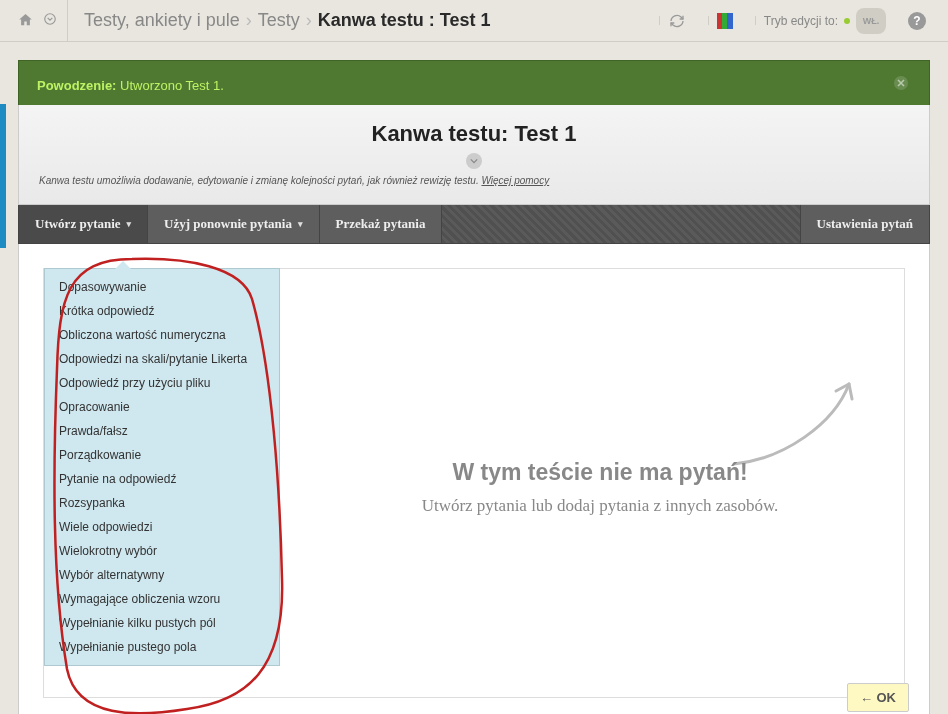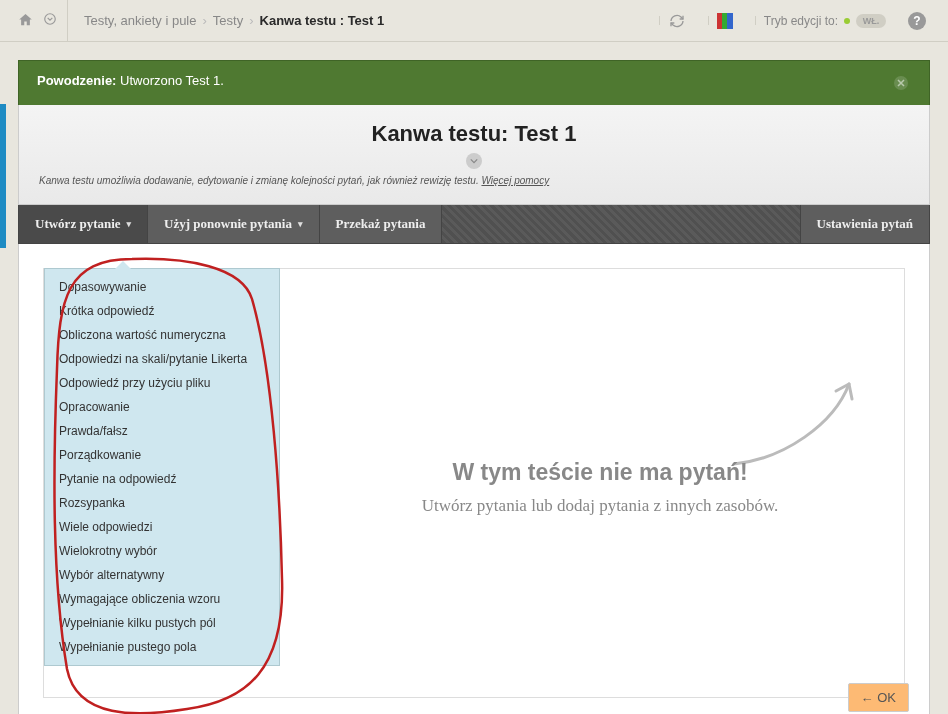--- a/index.html
+++ b/index.html
@@ -30,21 +30,21 @@
     color: #999;
     font-size: 15px;
   }
   .breadcrumbs {
     flex: 1;
     display: flex;
     align-items: center;
     padding: 0 16px;
     gap: 6px;
     color: #888;
-    font-size: 13px;
+    font-size: 18px;
   }
   .breadcrumbs .sep { color: #bbb; }
   .breadcrumbs .current { font-weight: bold; color: #2a2a2a; }
   .top-right {
     display: flex;
     align-items: center;
     gap: 14px;
     height: 100%;
     padding: 16px 6px;
   }
@@ -53,43 +53,43 @@
     align-items: center;
     gap: 6px;
     height: 100%;
     padding: 0 8px;
     border-left: 1px solid #d0cec4;
     color: #888;
     font-size: 12px;
   }
   .toggle-pill {
     display:inline-flex; align-items:center; justify-content:center;
-    width:30px; height:14px; border-radius:8px;
+    width:30px; height:26px; border-radius:8px;
     background:#d0cec4; color:#999; font-size:9px; font-weight:bold;
   }
   .help-circle {
     width:18px; height:18px; border-radius:50%;
     background:#999; color:#fff; text-align:center; line-height:18px;
     font-size:12px; font-weight:bold;
   }
   .page-wrap {
     padding: 18px;
     position: relative;
   }
   .blue-edge {
     position:absolute; left:0; top:62px; width:6px; height:144px;
     background:#1e8bc3;
   }
   .success-banner {
     background: #4f7931;
-    color: #ffffff;
+    color: #bef264;
     padding: 12px 18px;
     font-size: 13px;
     display: flex;
-    align-items: flex-start;
+    align-items: flex-end;
     border:1px solid #3f6426;
     border-bottom:none;
   }
   .success-banner .msg { flex:1; }
   .success-banner .label { font-weight: bold; }
   .success-close {
     width:20px; height:20px;
     display:flex; align-items:center; justify-content:center;
     cursor:pointer; opacity:.6;
   }
@@ -218,27 +218,28 @@
     width: 290px;
     height: 475px;
     pointer-events:none;
     z-index: 6;
   }
 
   .footer-ok {
     position:absolute;
     right: 20px;
     bottom: 10px;
-    background:#fdba74;
+    background:#fef9c3;
     border:1px solid #ccc;
     padding: 6px 12px;
     font-size:13px;
     color:#555;
     cursor:pointer;
     border-radius:2px;
+    font-weight:bold;
   }
 </style>
 </head>
 <body>
 
 <div class="top-bar">
   <div class="top-left-icons">
     <span class="home-icon">
       <svg width="15" height="15" viewBox="0 0 24 24" fill="#999">
           <path d="M12 3l10 9h-3v9h-5v-6h-4v6H5v-9H2z"></path>

